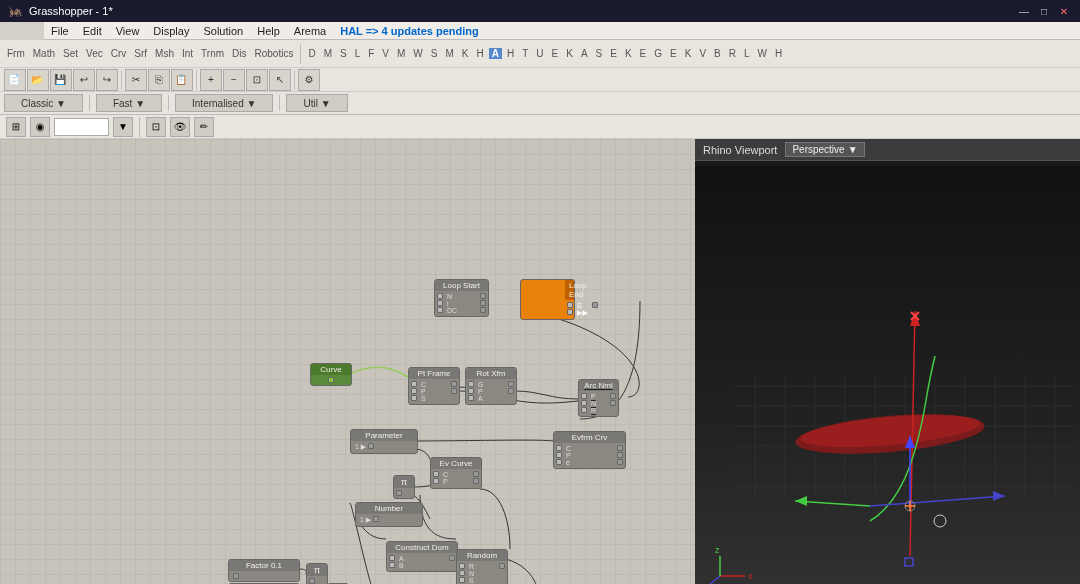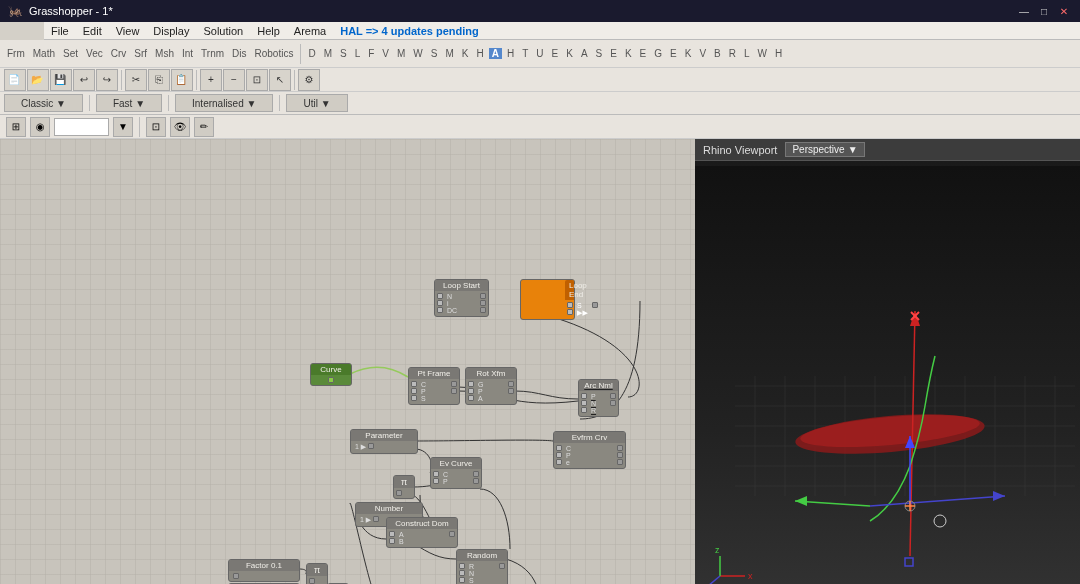--- a/index.html
+++ b/index.html
@@ -451,21 +451,21 @@
     </div>
 
     <div class="node" style="left:355px; top:363px; width:68px; min-height:18px;">
       <div class="node-header">Number</div>
       <div class="node-body" style="font-size:7px; color:#ddd; padding:2px 4px;">
         <span>1 ▶</span>
         <div class="port port-out"></div>
       </div>
     </div>
 
-    <div class="node" style="left:386px; top:378px; width:72px; min-height:26px;">
+    <div class="node" style="left:386px; top:402px; width:72px; min-height:26px;">
       <div class="node-header">Construct Dom</div>
       <div class="node-body">
         <div class="node-ports">
           <div class="port port-in"></div>
           <div class="port port-in"></div>
         </div>
         <div style="font-size:7px; color:#ddd; flex:1; padding:0 2px;">
             <div>A</div>
             <div>B</div>
           </div>

